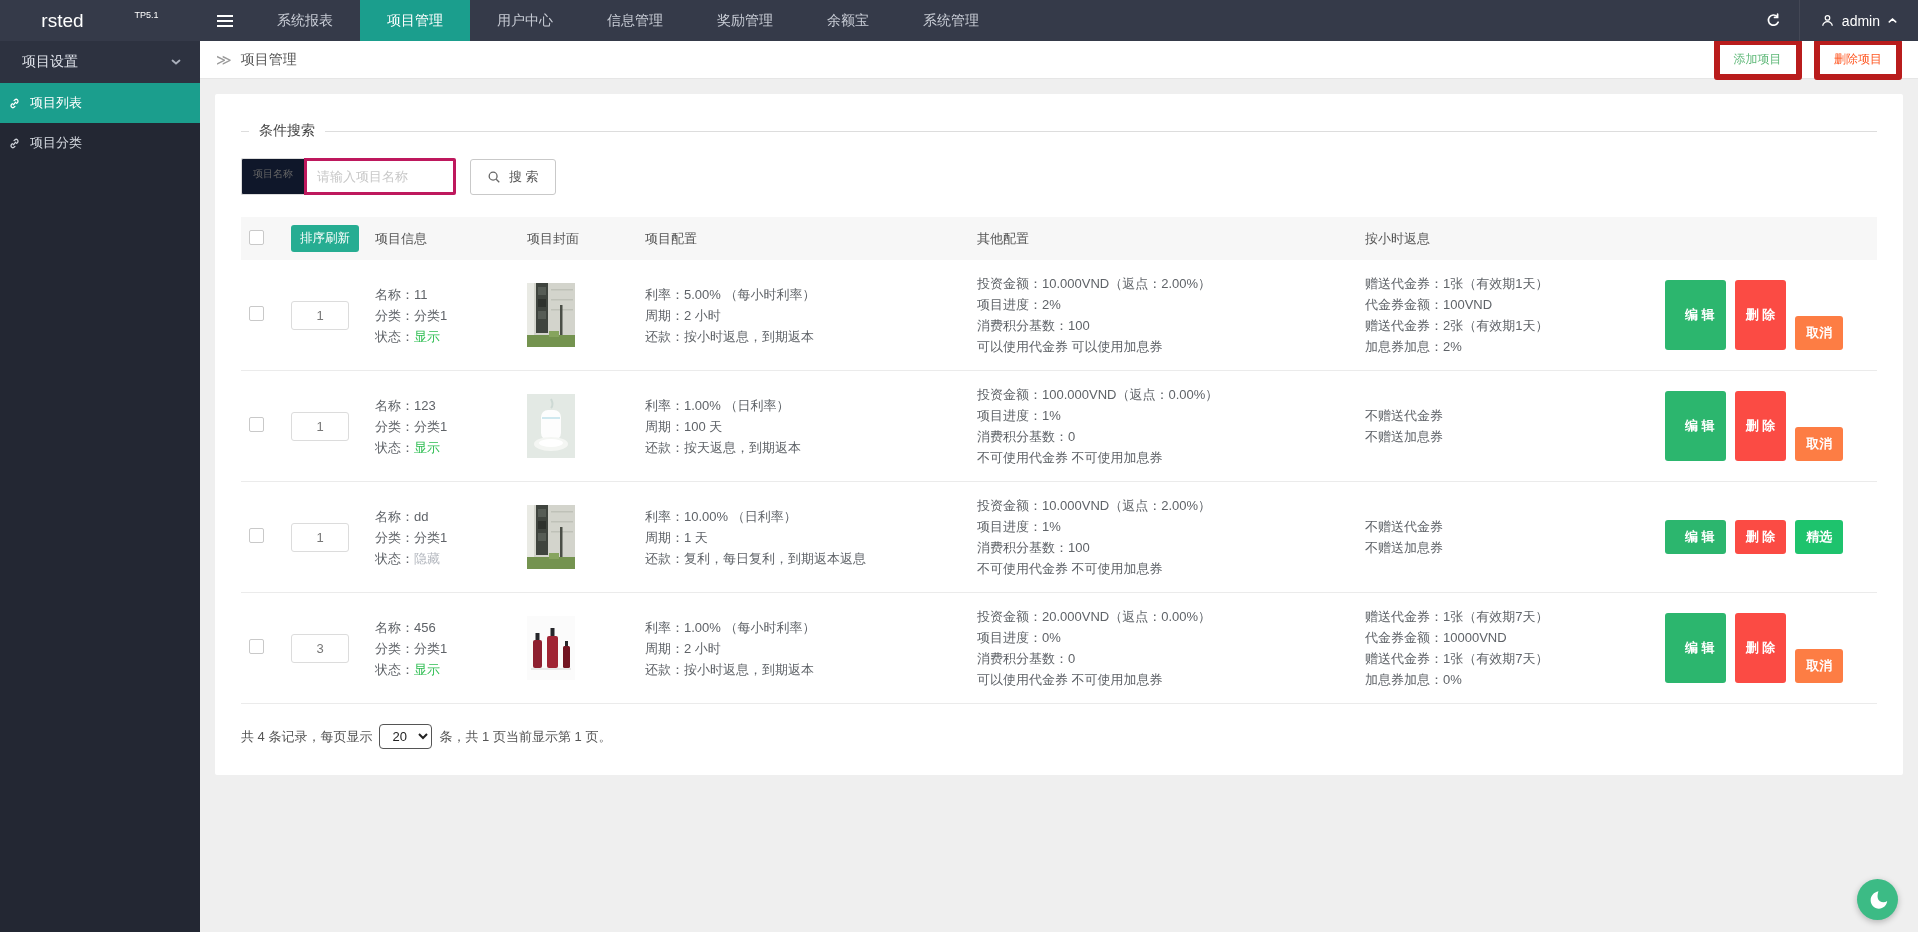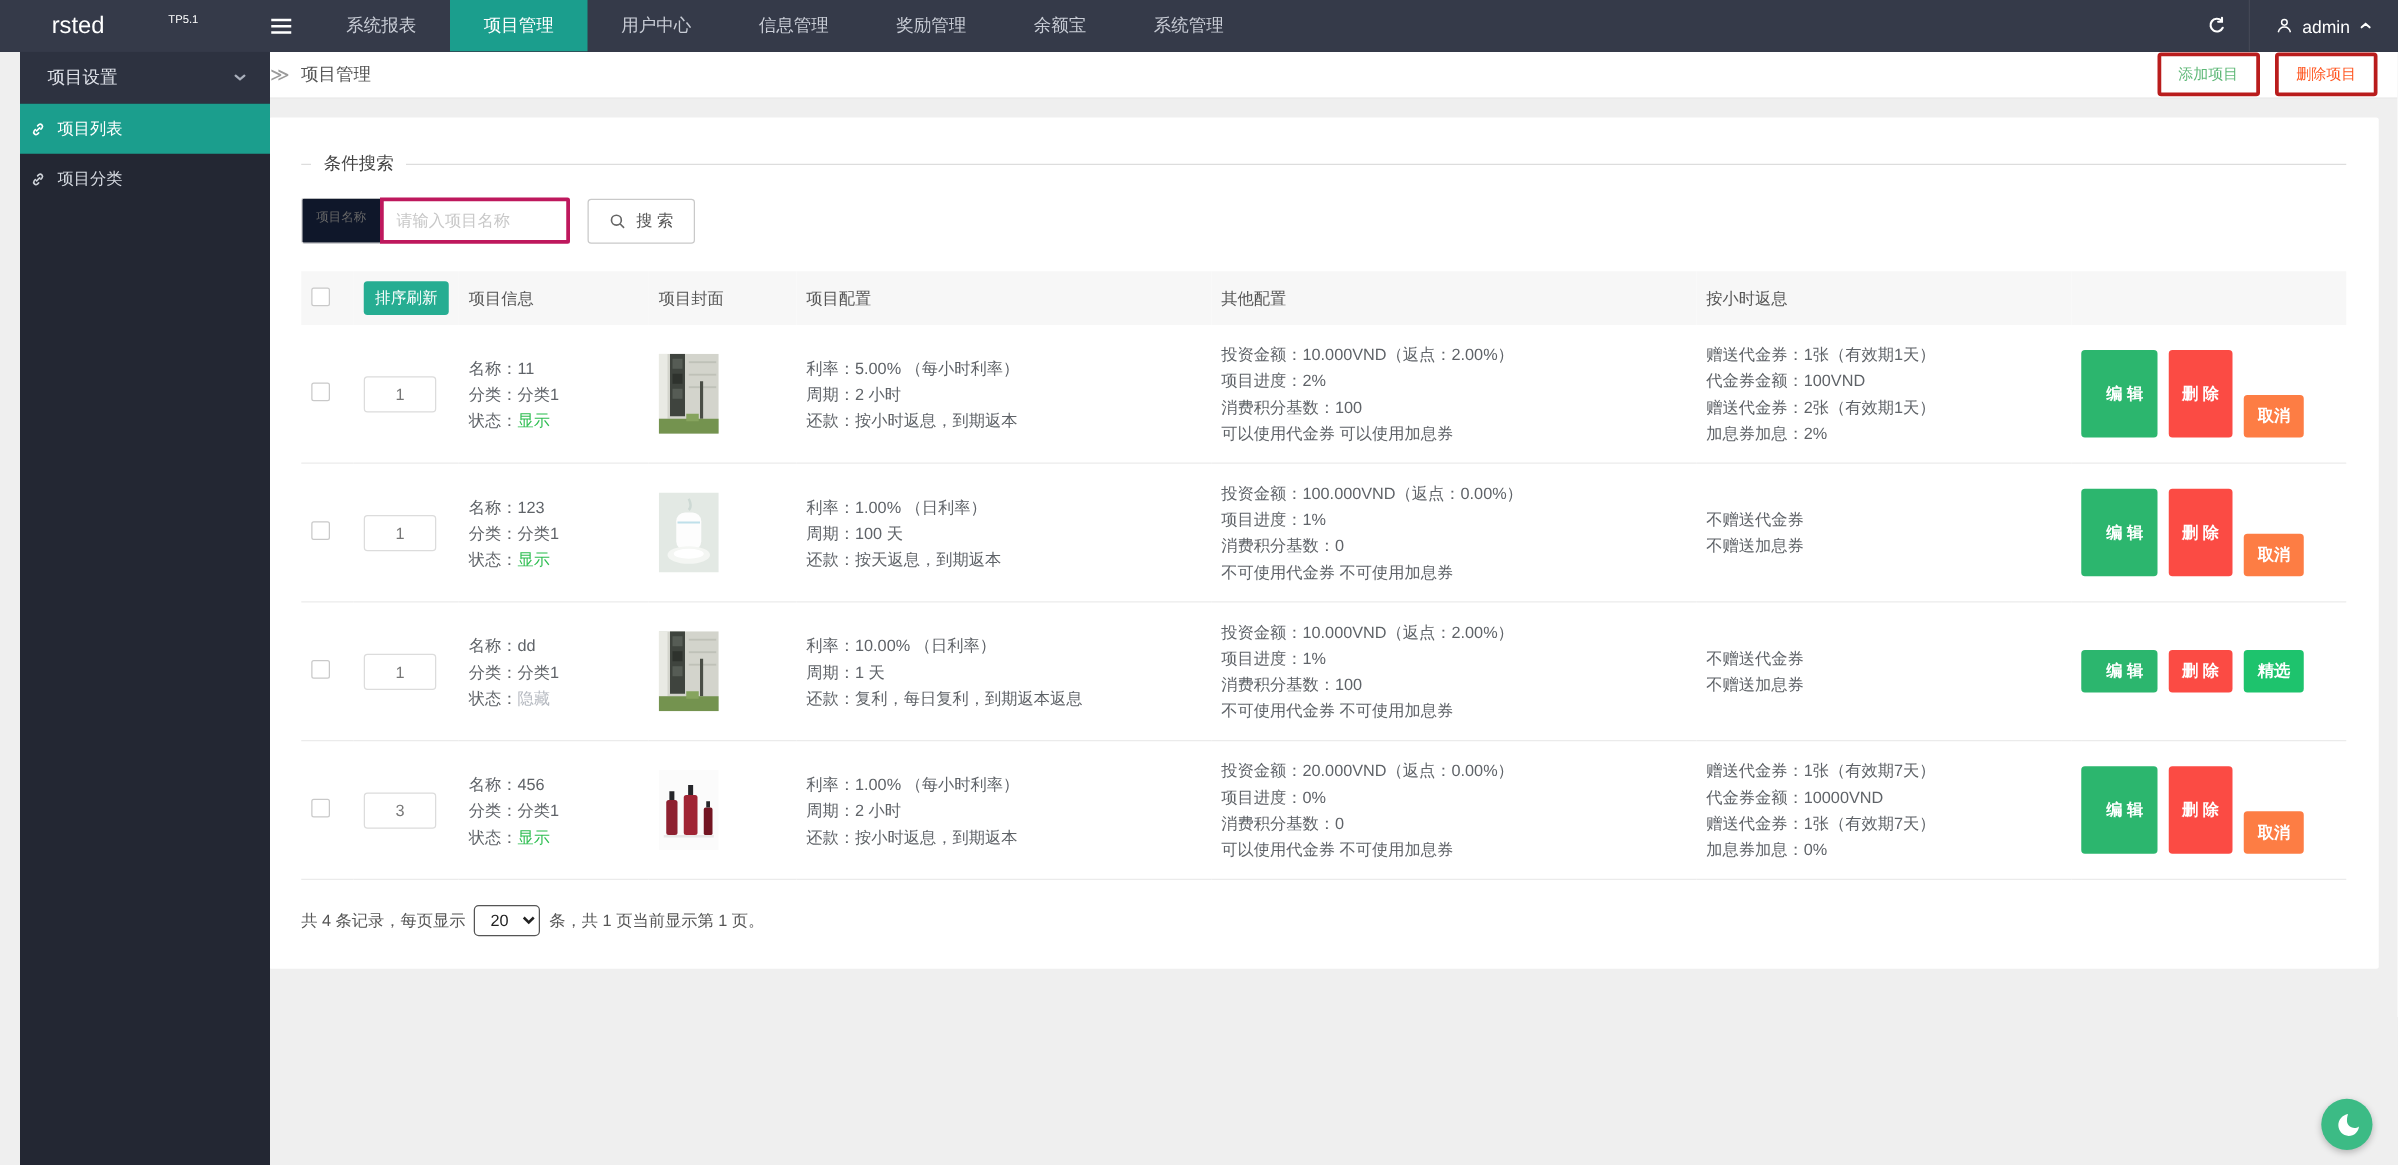--- a/index.html
+++ b/index.html
@@ -17,31 +17,31 @@
   .hamburger{width:50px;display:flex;flex-direction:column;justify-content:center;align-items:center;gap:3px;cursor:pointer;}
   .hamburger i{display:block;width:16px;height:2px;background:#fff;}
   .topnav{display:flex;}
   .nav-item{padding:0 27px;line-height:41px;font-size:14px;color:#c9cdd6;cursor:pointer;white-space:nowrap;}
   .nav-item.active{background:var(--accent);color:#fff;}
   .top-right{margin-left:auto;display:flex;align-items:flex-end;}
   .icon-btn{width:50px;height:41px;display:flex;align-items:center;justify-content:center;cursor:pointer;}
   .user{display:flex;align-items:center;gap:7px;color:#fff;font-size:14px;padding:0 20px;height:41px;cursor:pointer;border-left:1px solid rgba(255,255,255,.07);}
 
   
-  .sidebar{position:fixed;top:41px;left:16px;bottom:0;width:200px;background:var(--sidebar);z-index:15;}
+  .sidebar{position:fixed;top:41px;left:0;bottom:0;width:200px;background:var(--sidebar);z-index:15;}
   .side-group{height:42px;display:flex;align-items:center;justify-content:space-between;padding:0 18px 0 22px;color:#dfe2e9;font-size:14px;background:#2d3240;cursor:pointer;}
   .side-item{height:40px;display:flex;align-items:center;gap:9px;padding-left:8px;color:#d7dbe2;font-size:13px;cursor:pointer;}
   .side-item.active{background:var(--accent);color:#fff;}
 
   
   .main{margin-left:200px;padding-top:41px;min-height:932px;}
   .crumb-bar{background:#fff;height:38px;display:flex;align-items:center;justify-content:space-between;padding:0 16px;border-bottom:1px solid #e6e6e6;}
   .breadcrumb{display:flex;align-items:center;gap:9px;font-size:14px;color:#555;}
   .bc-icon{color:#9a9a9a;font-size:15px;}
-  .crumb-btn{background:#fff;border:3px solid #b91c1c;border-radius:3px;font-size:12px;padding:6px 14px;margin-left:8px;cursor:pointer;}
+  .crumb-btn{background:#fff;border:6px solid #b91c1c;border-radius:3px;font-size:12px;padding:6px 14px;margin-left:8px;cursor:pointer;}
   .crumb-btn.add{color:var(--add-text);}
   .crumb-btn.del{color:var(--del-text);}
   .content{padding:15px;}
   .card{background:#fff;border-radius:2px;padding:14px 26px 26px;min-height:612px;}
 
   
   fieldset.search{border:none;border-top:1px solid #ddd;padding:8px 0 0;margin:14px 0 0;}
   fieldset.search legend{font-size:14px;color:#444;padding:0 10px;margin-left:8px;}
   .search-row{display:flex;align-items:center;margin:10px 0 22px;}
   .igroup{display:flex;}

